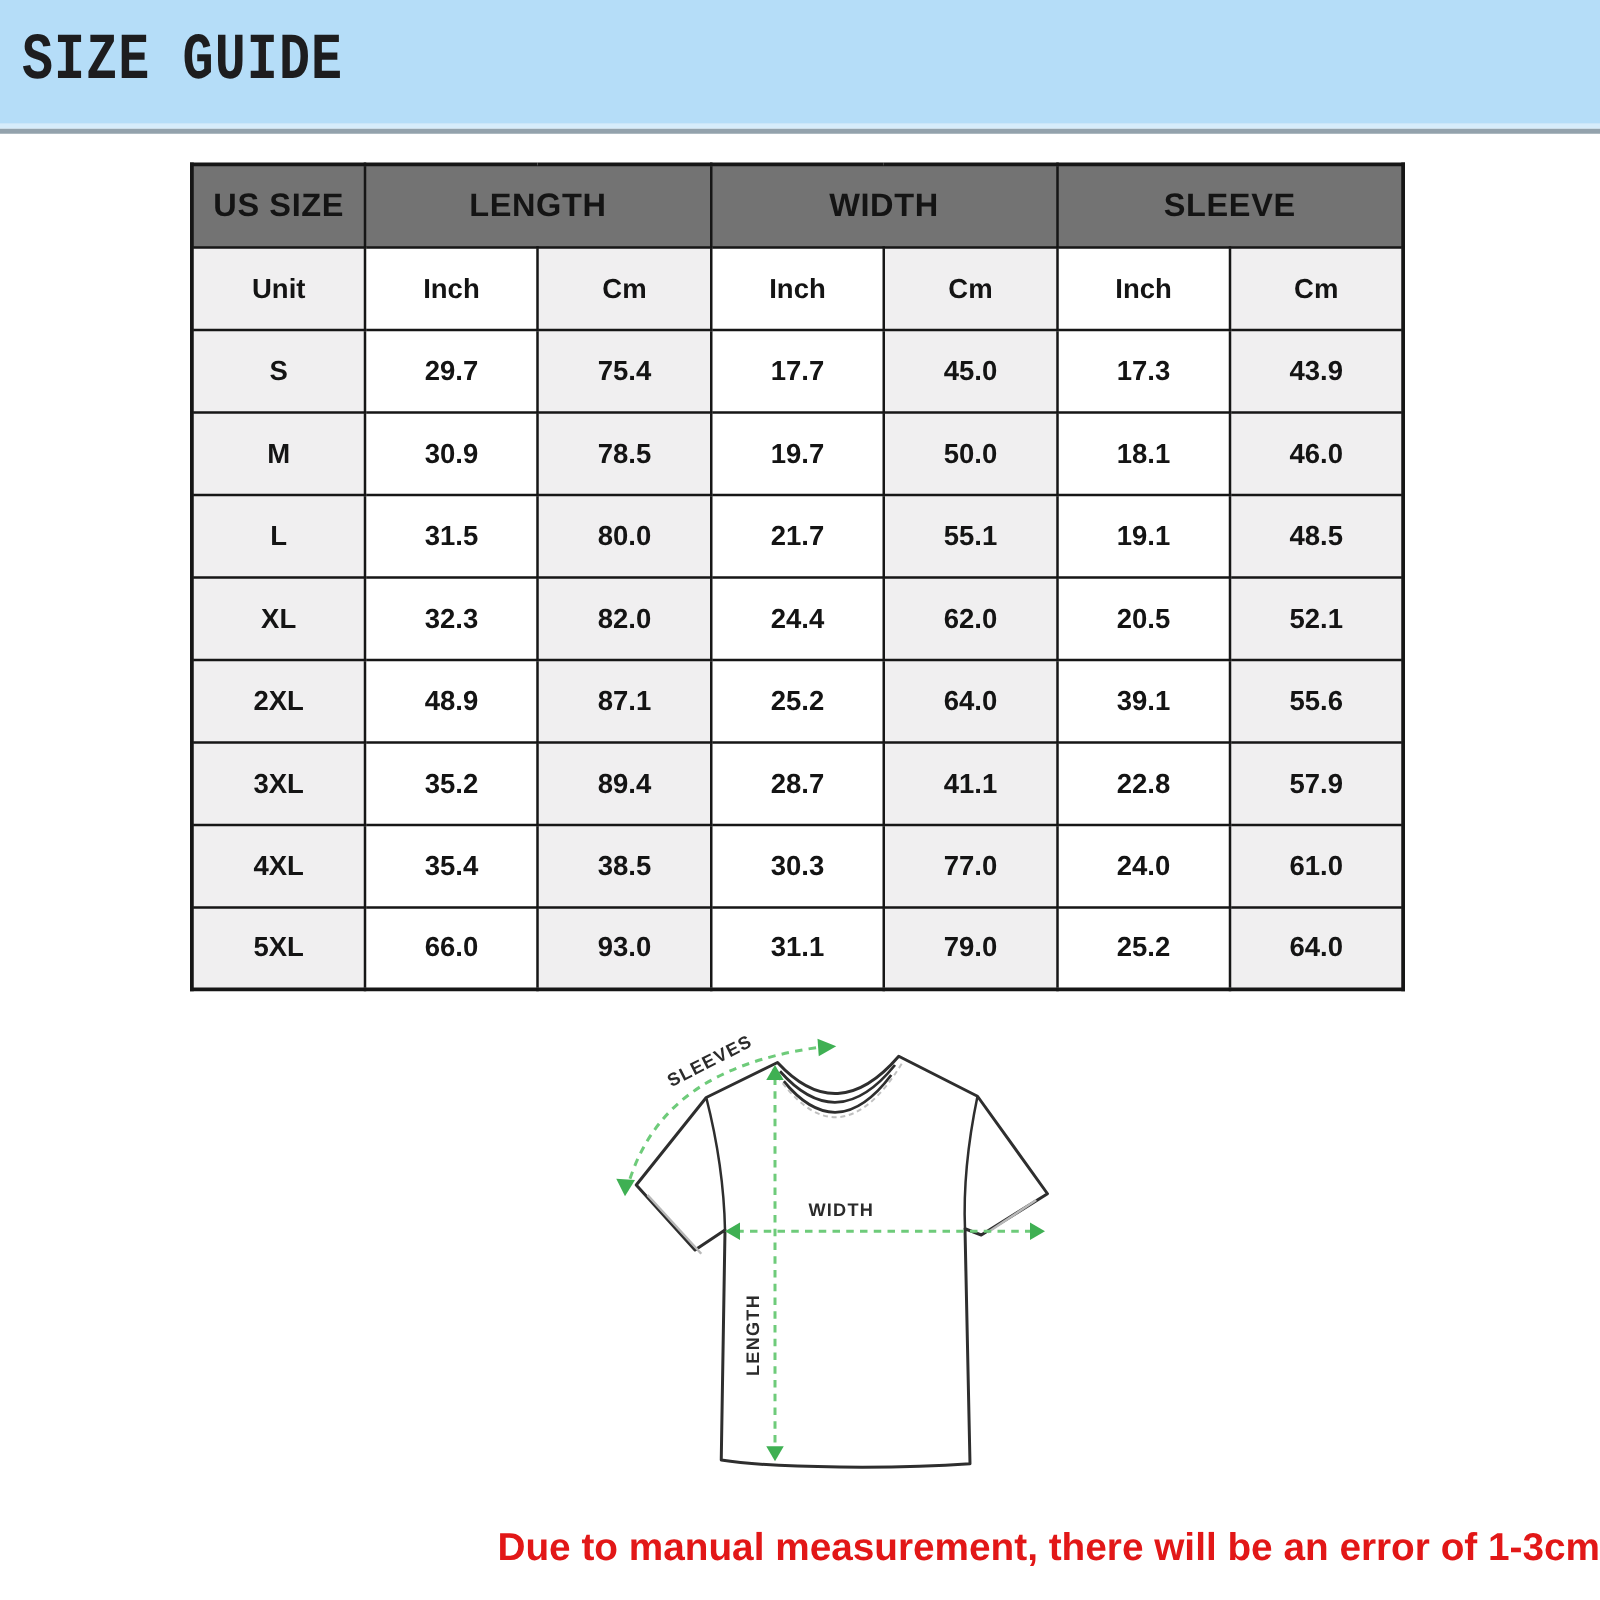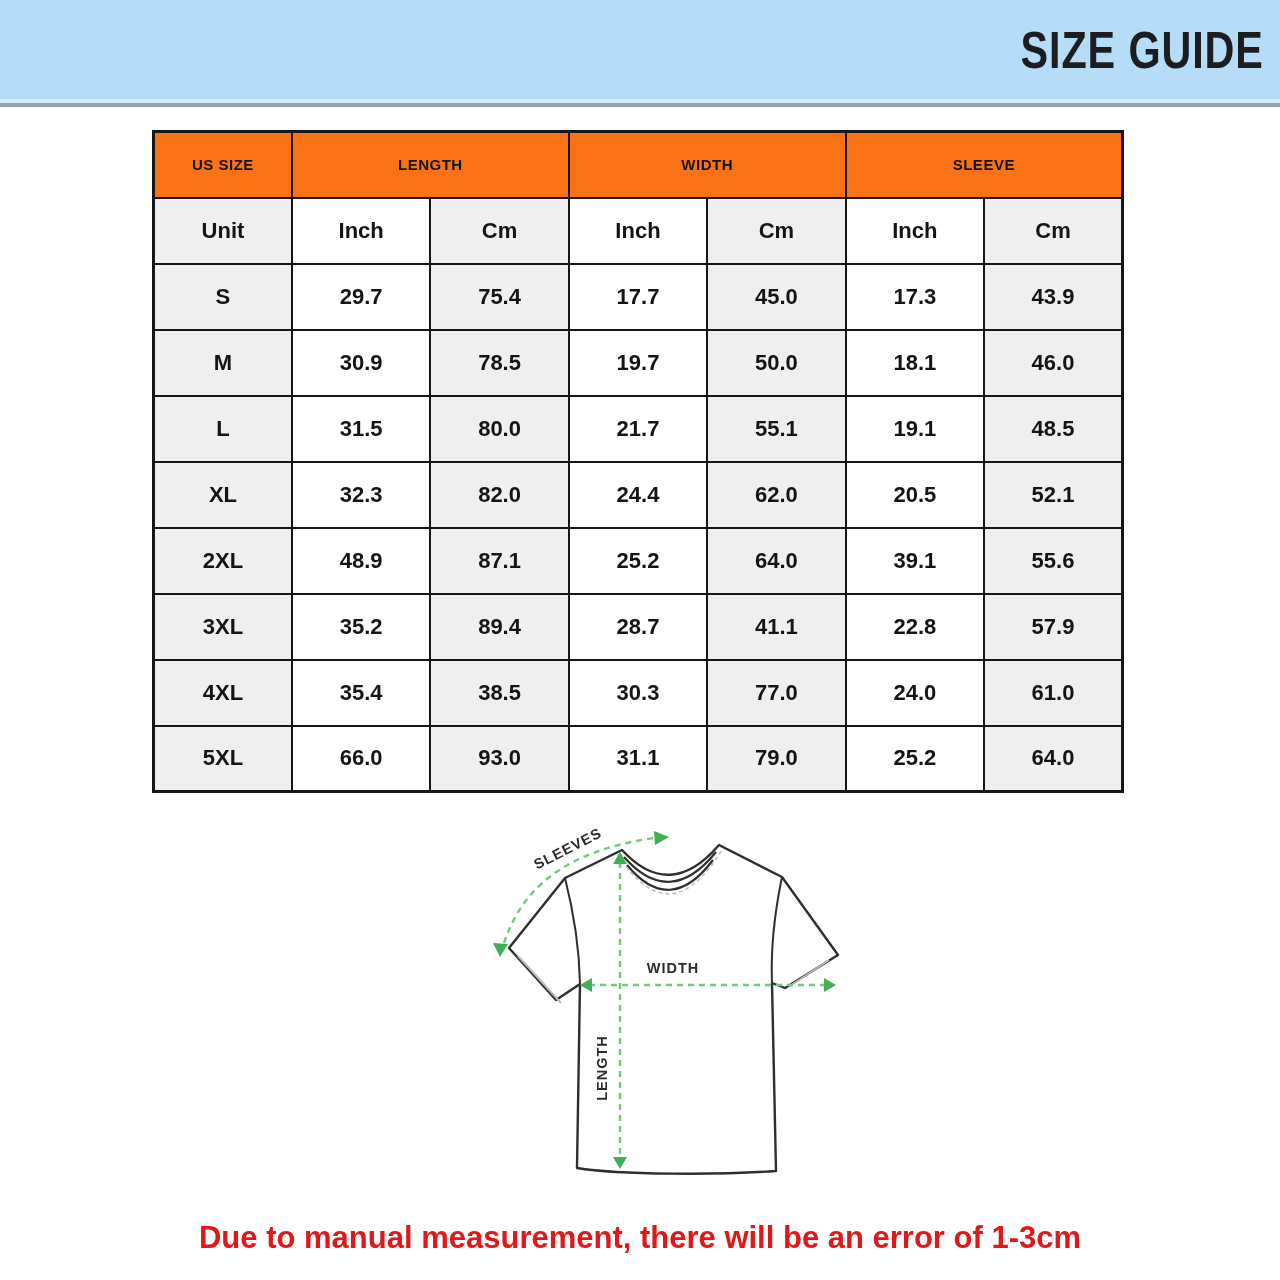--- a/index.html
+++ b/index.html
@@ -13,21 +13,22 @@
     overflow: hidden;
   }
   
   .banner {
     position: absolute;
     left: 0; top: 0;
     width: 1280px; height: 99px;
     background: #b5ddf8;
     display: flex;
     align-items: center;
-    justify-content: flex-end;
+    justify-content: flex-start;
+    font-family: Liberation Mono, monospace;
   }
   .banner-title {
     display: inline-block;
     font-size: 47px;
     font-weight: bold;
     color: #1d1d1f;
     letter-spacing: 1px;
     transform: scale(0.88, 1.12);
   }
   .banner-edge-light {
@@ -52,42 +53,42 @@
   .size-table th, .size-table td {
     border: 2.5px solid #161616;
     text-align: center;
     vertical-align: middle;
     font-weight: bold;
     color: #141414;
     background: #ffffff;
     height: 66px;
     padding: 0;
   }
-  .size-table .group-row th { font-size: 15px; letter-spacing: 0.5px; background: #f97316; }
+  .size-table .group-row th { font-size: 26px; letter-spacing: 0.5px; background: #737373; }
   .size-table td { font-size: 22px; }
   
   .size-table tr.body-row td:nth-child(odd) { background: #f0eff0; }
   .size-table tr.body-row td:nth-child(even) { background: #ffffff; }
   
   .shirt-diagram {
     position: absolute;
     left: 460px; top: 805px;
     width: 420px; height: 395px;
   }
   .shirt-diagram text {
     font-family: "Liberation Sans", sans-serif;
     font-weight: bold;
     fill: #2b2b2b;
   }
   
   .footnote {
     position: absolute;
     left: 0; top: 1220px;
     width: 1280px;
-    text-align: center;
+    text-align: right;
     font-size: 31px;
     font-weight: bold;
     color: #e21717;
   }
 </style>
 </head>
 <body>
 
 <div class="page">
 

